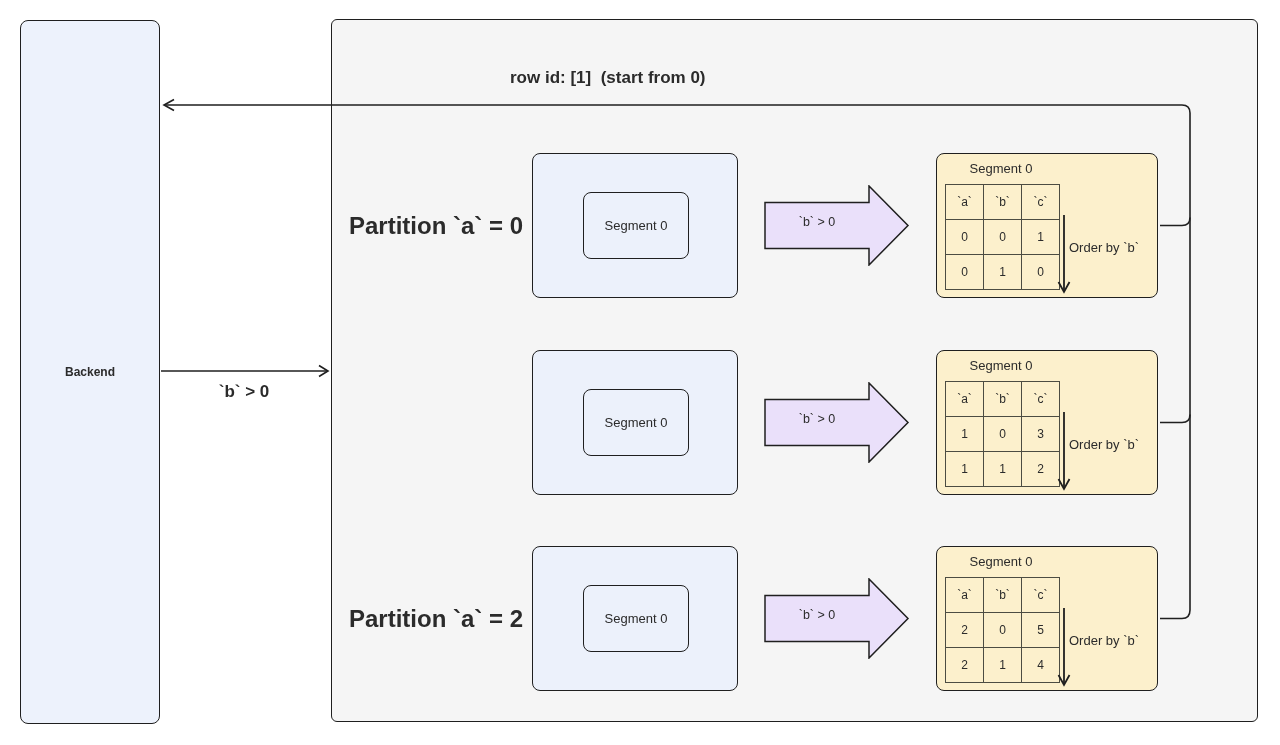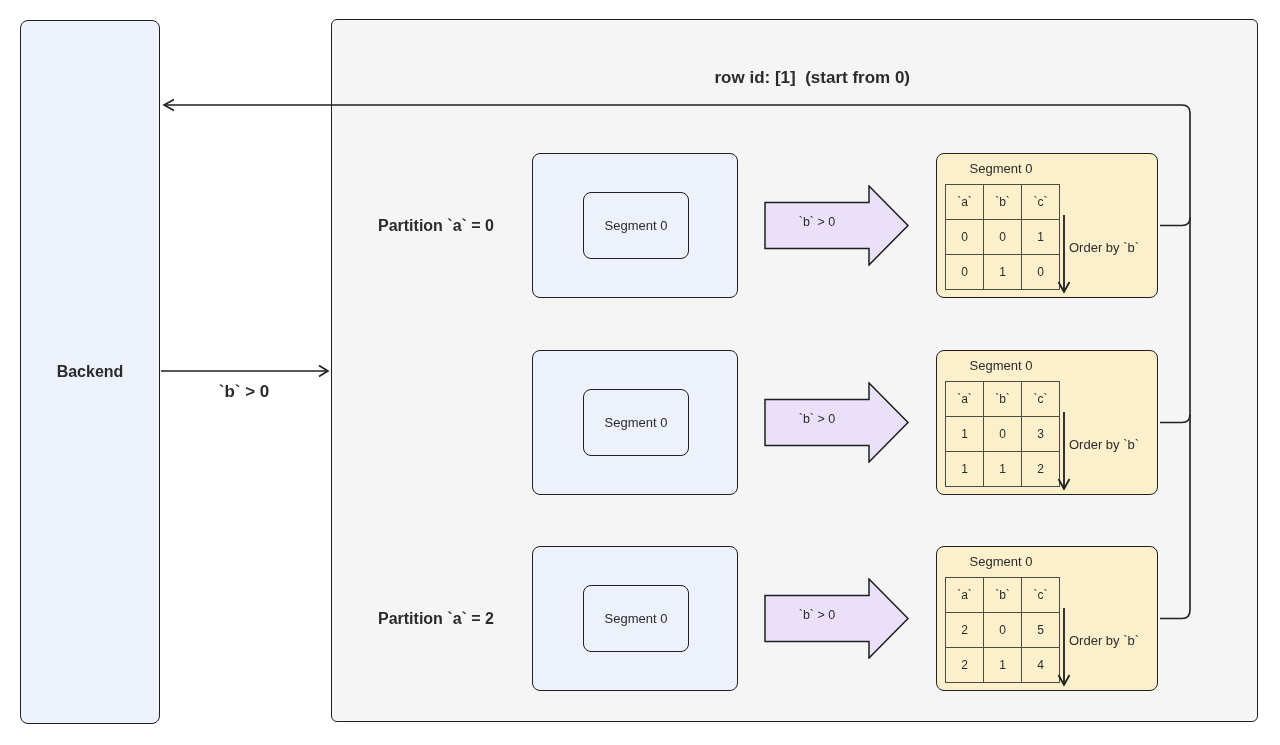--- a/index.html
+++ b/index.html
@@ -6,42 +6,42 @@
   .canvas {
     position:relative; width:1280px; height:745px; background:#ffffff;
     font-family:"Liberation Sans", sans-serif; color:#2b2b2b; overflow:hidden;
   }
   .overlay { position:absolute; left:0; top:0; width:1280px; height:745px; pointer-events:none; }
 
   .backend {
     position:absolute; left:20px; top:20px; width:140px; height:704px;
     background:#edf2fc; border:1.5px solid #1f1f1f; border-radius:8px; box-sizing:border-box;
     display:flex; align-items:center; justify-content:center;
-    font-weight:bold; font-size:16px;
+    font-weight:bold; font-size:12px;
   }
   .container-box {
     position:absolute; left:331px; top:19px; width:927px; height:703px;
     background:#f5f5f5; border:1.5px solid #1f1f1f; border-radius:6px; box-sizing:border-box;
   }
   .rowid {
-    position:absolute; left:510px; top:68px; width:400px; text-align:right;
+    position:absolute; left:510px; top:68px; width:400px; text-align:left;
     font-weight:bold; font-size:17px; white-space:pre;
   }
   .filterlabel {
     position:absolute; left:164px; top:382px; width:160px; text-align:center;
     font-weight:bold; font-size:17px;
   }
 
   .prow { position:absolute; left:0; width:1280px; height:145px; }
   .r0 { top:153px; } .r1 { top:350px; } .r2 { top:546px; }
 
   .plabel {
     position:absolute; left:336px; top:0; width:200px; height:145px;
     display:flex; align-items:center; justify-content:center;
-    font-weight:bold; font-size:16px; white-space:nowrap;
+    font-weight:bold; font-size:24px; white-space:nowrap;
   }
   .pbox {
     position:absolute; left:532px; top:0; width:206px; height:145px;
     background:#ecf1fb; border:1.5px solid #1f1f1f; border-radius:8px; box-sizing:border-box;
   }
   .segbox {
     position:absolute; left:583px; top:39px; width:106px; height:67px;
     background:#ecf1fb; border:1.5px solid #1f1f1f; border-radius:8px; box-sizing:border-box;
     display:flex; align-items:center; justify-content:center; font-size:13px;
   }

